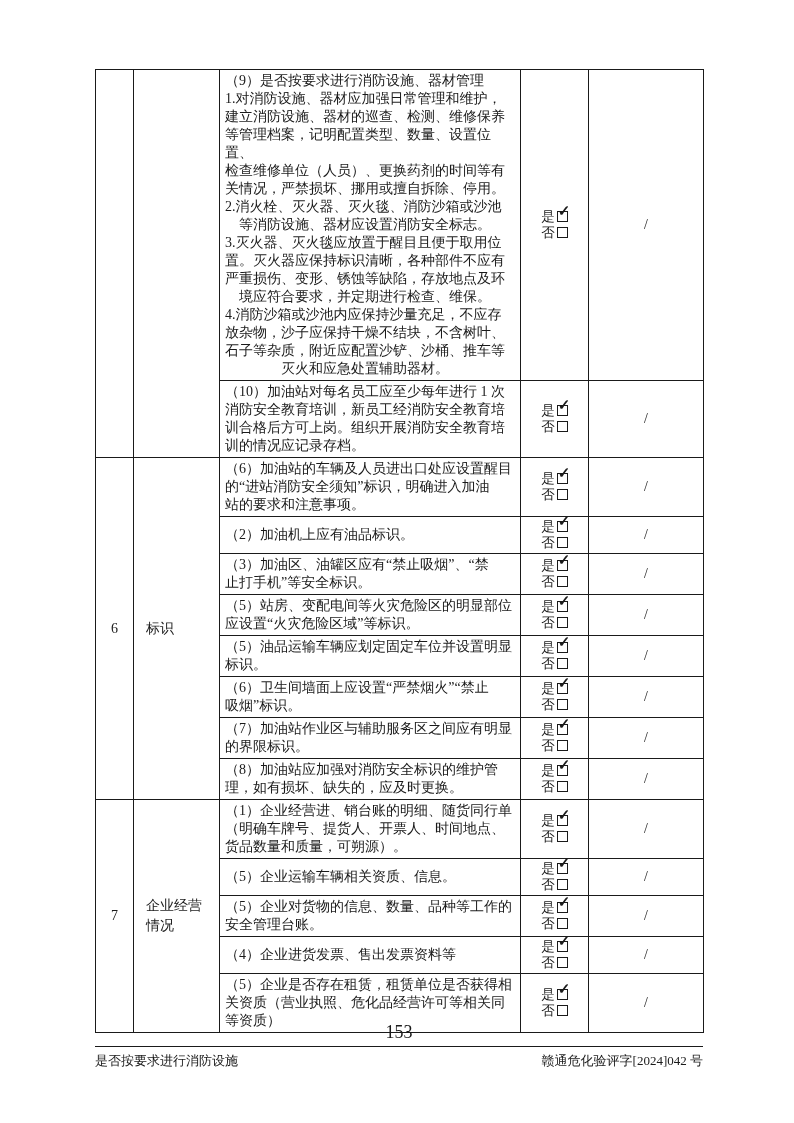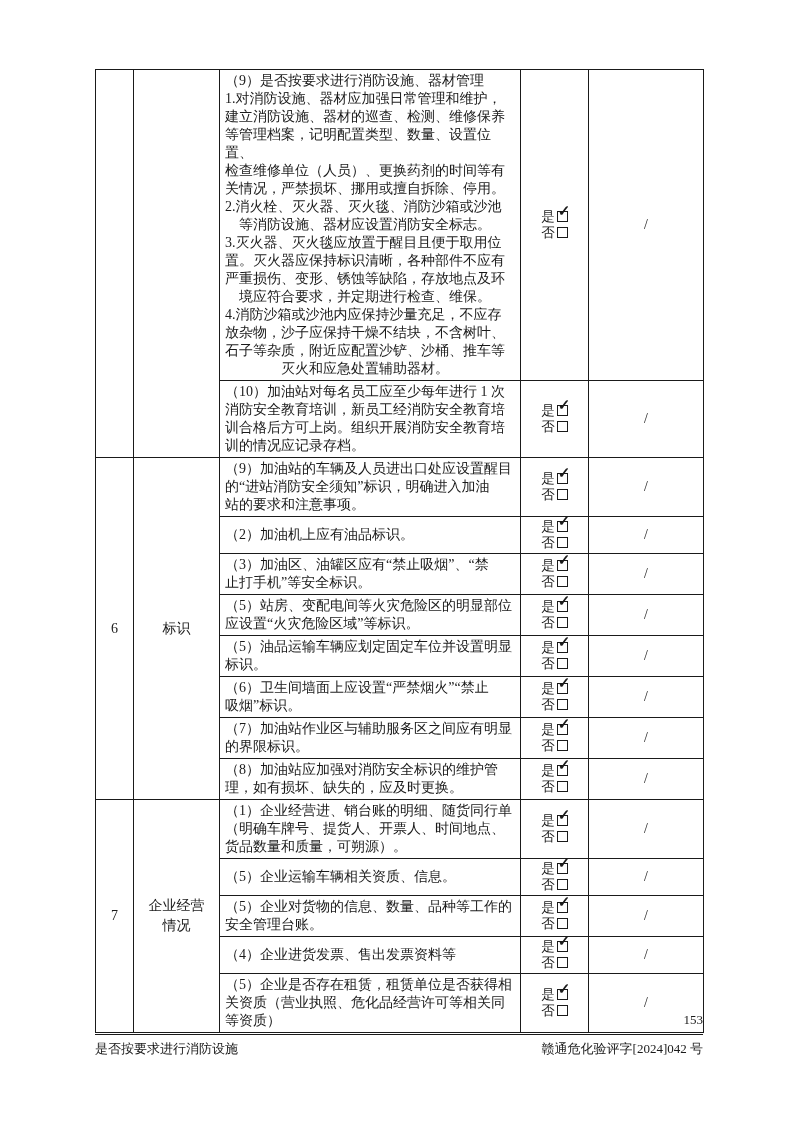--- a/index.html
+++ b/index.html
@@ -27,21 +27,21 @@
     width:608px;
     border-collapse:collapse;
     table-layout:fixed;
   }
   .doc-table td {
     border:1px solid #1a1a1a;
     vertical-align:middle;
     font-size:14px;
   }
   .num-cell   { text-align:center; }
-  .cat-cell   { text-align:center; padding:0 12px; line-height:20px; }
+  .cat-cell   { text-align:left; padding:0 12px; line-height:20px; }
   .text-cell  {
     padding:2px 4px 2px 5px;
     line-height:18px;
     white-space:pre-wrap;
     word-break:break-all;
   }
   .check-cell { text-align:center; padding:2px 0; }
   .check-stack { display:inline-block; text-align:left; }
   .cb-line { display:block; font-size:13.5px; line-height:16px; white-space:nowrap; }
   .cbx {
@@ -52,21 +52,21 @@
   }
   .tick {
     position:absolute; left:0px; top:-8px;
     font-size:15px; font-weight:bold; line-height:15px;
     color:#1a1a1a;
   }
   .remark-cell { text-align:center; font-size:14px; }
   .page-footer {
     position:absolute; left:95px; width:608px; top:1012px;
   }
-  .page-number { text-align:right; font-size:13px; line-height:16px; }
+  .page-number { text-align:center; font-size:18px; line-height:16px;margin-top:12px; }
   .footer-rule { border-bottom:1.5px solid #1a1a1a; margin-top:6px; }
   .footer-row {
     display:flex; justify-content:space-between;
     font-size:13px; padding-top:5px;
   }
 </style>
 </head>
 <body>
 
 <div class="page">
@@ -107,21 +107,21 @@
             <td class="text-cell">（10）加油站对每名员工应至少每年进行 1 次
 消防安全教育培训，新员工经消防安全教育培
 训合格后方可上岗。组织开展消防安全教育培
 训的情况应记录存档。</td>
             <td class="check-cell"><span class="check-stack"><span class="cb-line"><span>是</span><span class="cbx"><span class="tick">✓</span></span></span><span class="cb-line"><span>否</span><span class="cbx"></span></span></span></td>
             <td class="remark-cell">/</td>
           </tr>
           <tr>
             <td rowspan="8" class="num-cell">6</td>
             <td rowspan="8" class="cat-cell">标识</td>
-            <td class="text-cell">（9）加油站的车辆及人员进出口处应设置醒目
+            <td class="text-cell">（6）加油站的车辆及人员进出口处应设置醒目
 的“进站消防安全须知”标识，明确进入加油
 站的要求和注意事项。</td>
             <td class="check-cell"><span class="check-stack"><span class="cb-line"><span>是</span><span class="cbx"><span class="tick">✓</span></span></span><span class="cb-line"><span>否</span><span class="cbx"></span></span></span></td>
             <td class="remark-cell">/</td>
           </tr>
           <tr>
             <td class="text-cell">（2）加油机上应有油品标识。</td>
             <td class="check-cell"><span class="check-stack"><span class="cb-line"><span>是</span><span class="cbx"><span class="tick">✓</span></span></span><span class="cb-line"><span>否</span><span class="cbx"></span></span></span></td>
             <td class="remark-cell">/</td>
           </tr>

